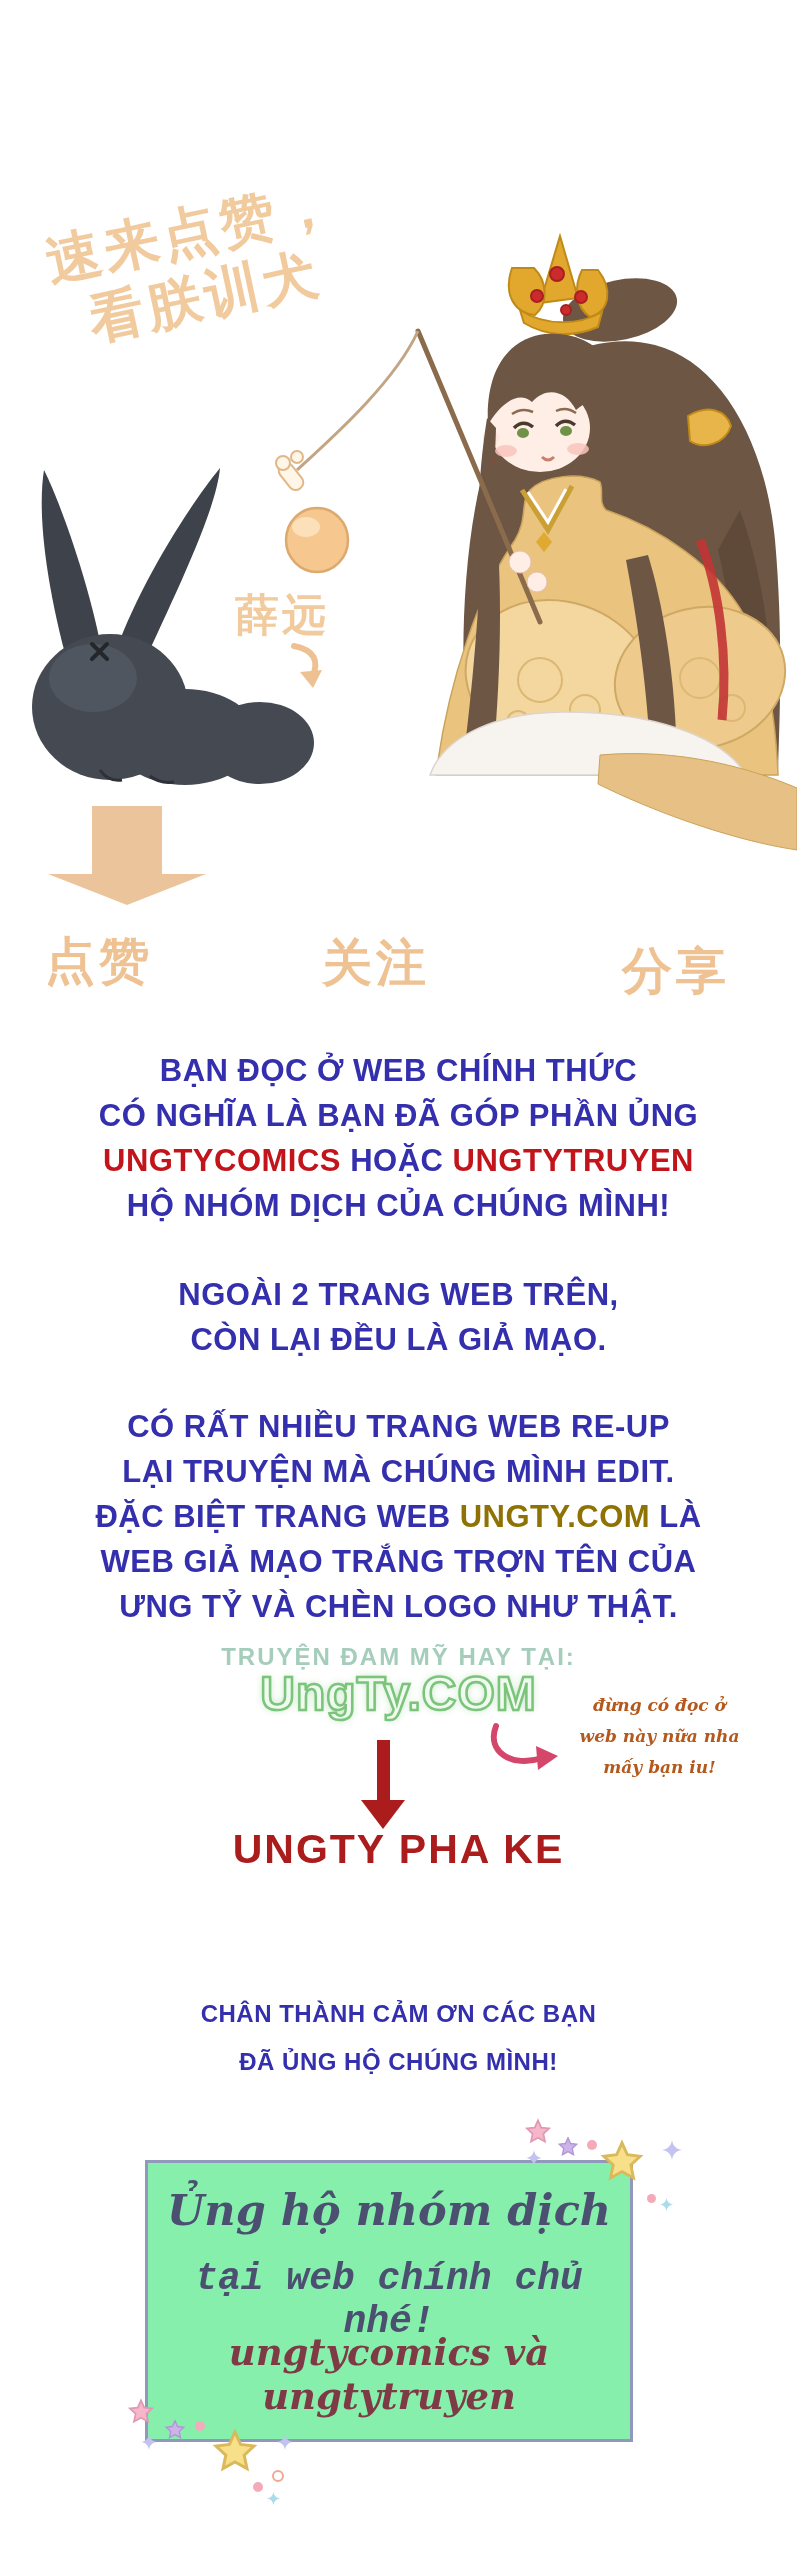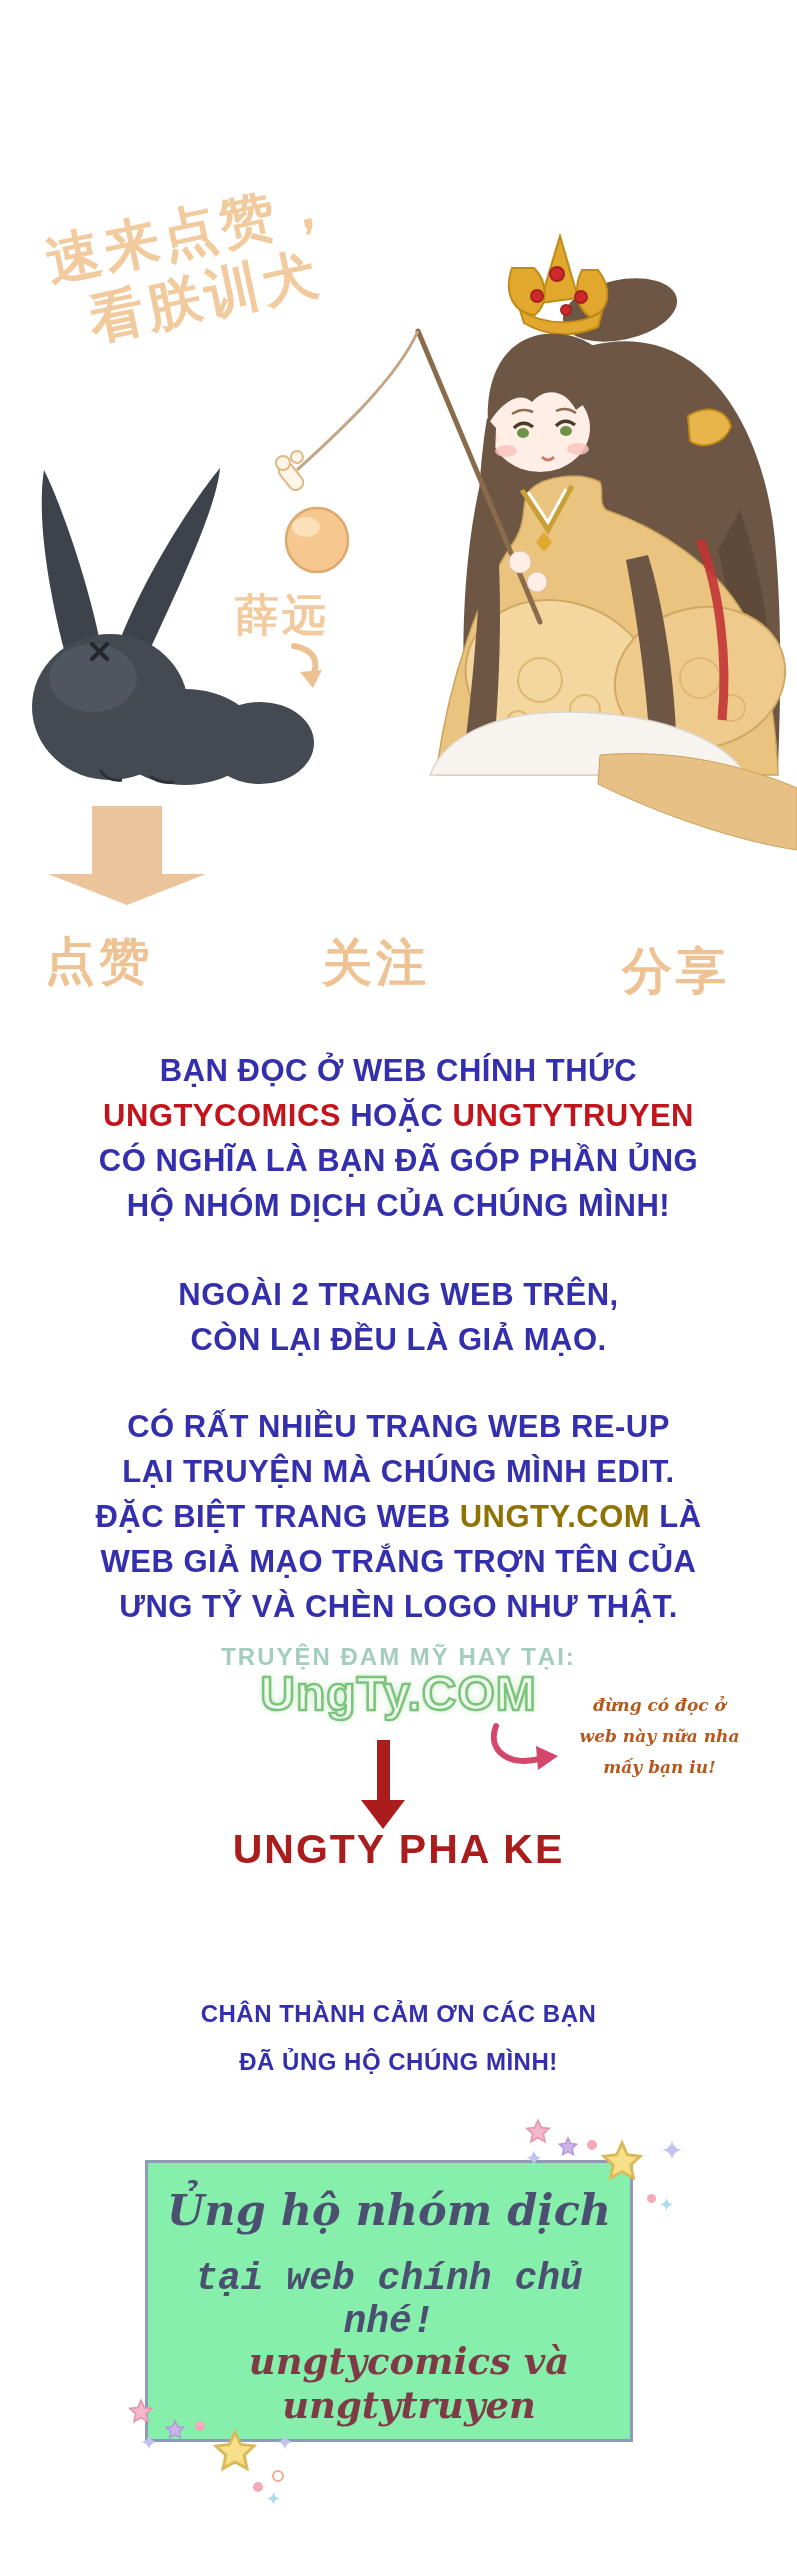--- a/index.html
+++ b/index.html
@@ -59,21 +59,21 @@
   
   #thanks{top:1990px;font-size:24px;line-height:48px;}
   
   #footer-box{left:145px;top:2160px;width:482px;height:276px;
     border:3px solid var(--box_border);background:#86efac;}
   .script{position:absolute;left:0;width:482px;text-align:center;
     font-family:"DejaVu Serif",serif;font-style:italic;font-weight:bold;
     color:var(--script_slate);}
   #fb-line1{top:22px;font-size:43px;}
   #fb-line2{top:94px;font-size:38px;font-family:Liberation Mono, monospace;}
-  #fb-line3{top:176px;font-size:37px;color:var(--script_maroon);padding-left:20px;}
+  #fb-line3{top:167px;font-size:37px;color:var(--script_maroon);}
   
   .deco{position:absolute;z-index:5;}
   .dot{border-radius:50%;}
 </style>
 </head>
 <body>
 
 <div id="page">
 
   <div id="banner" class="abs">
@@ -181,22 +181,22 @@
 
   <div id="big-arrow-shaft" class="abs"></div>
   <div id="big-arrow-head" class="abs"></div>
 
   <div id="cta-like" class="abs cta">点赞</div>
   <div id="cta-follow" class="abs cta">关注</div>
   <div id="cta-share" class="abs cta">分享</div>
 
   <div id="para-intro" class="abs para">
     <div>BẠN ĐỌC Ở WEB CHÍNH THỨC</div>
+    <div>CÓ NGHĨA LÀ BẠN ĐÃ GÓP PHẦN ỦNG</div>
     <div><span class="red-word">UNGTYCOMICS</span><span> HOẶC </span><span class="red-word">UNGTYTRUYEN</span></div>
-    <div>CÓ NGHĨA LÀ BẠN ĐÃ GÓP PHẦN ỦNG</div>
     <div>HỘ NHÓM DỊCH CỦA CHÚNG MÌNH!</div>
   </div>
 
   <div id="para-warning" class="abs para">
     <div>NGOÀI 2 TRANG WEB TRÊN,</div>
     <div>CÒN LẠI ĐỀU LÀ GIẢ MẠO.</div>
   </div>
 
   <div id="para-reup" class="abs para">
     <div>CÓ RẤT NHIỀU TRANG WEB RE-UP</div>

